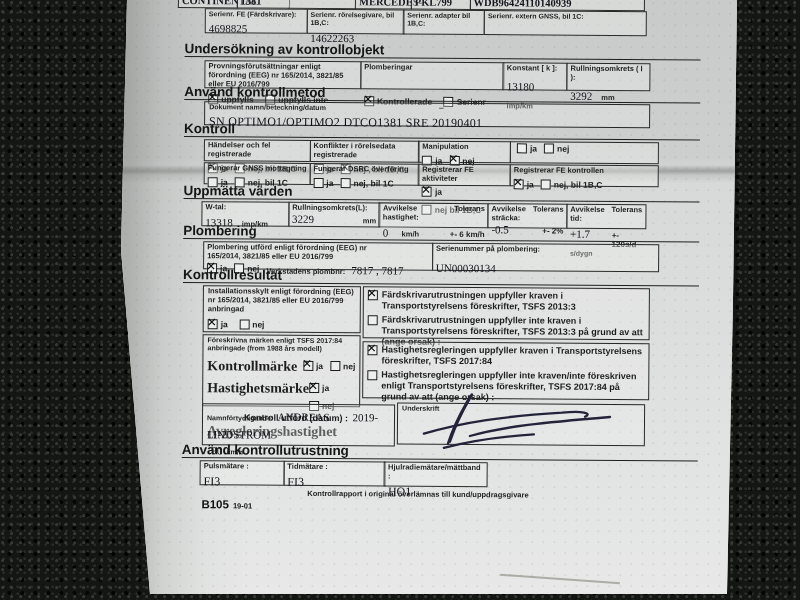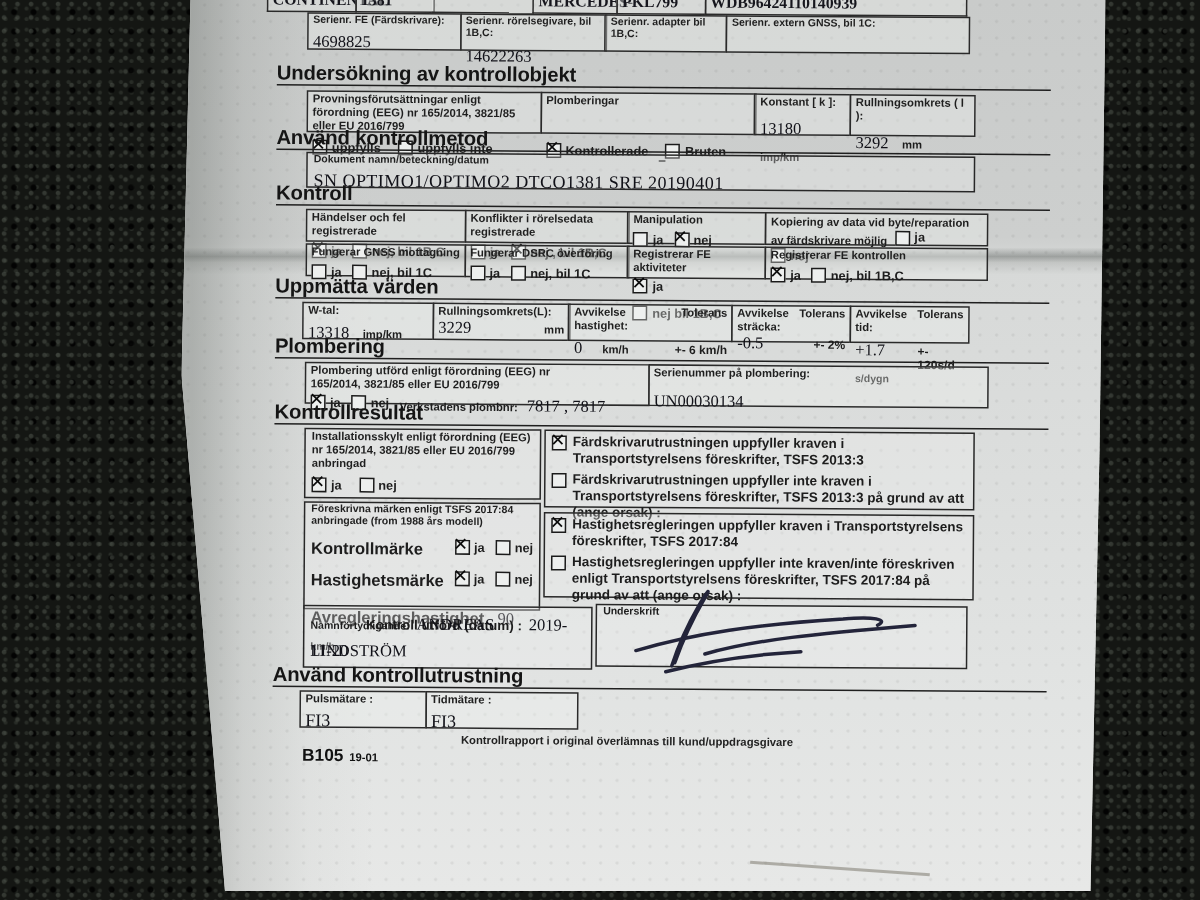--- a/index.html
+++ b/index.html
@@ -26,21 +26,21 @@
   .row{position:absolute;display:flex;align-items:stretch;}
   .cell{border:1.3px solid #2a2a2a;box-sizing:border-box;padding:1px 3px;
     background:rgba(242,243,242,.35);margin-right:-1.3px;}
   .box{position:absolute;border:1.4px solid #272727;box-sizing:border-box;padding:1px 4px;background:rgba(242,243,242,.30);}
   .sec{position:absolute;left:2px;width:516px;font-size:13.5px;line-height:13px;font-weight:700;
     letter-spacing:-.1px;color:#151515;border-bottom:1.6px solid #1f1f1f;padding-bottom:1px;}
   .l{display:block;font-weight:600;color:#1f1f1f;}
   .s7{font-size:7px;line-height:1.2;}
   .s75{font-size:7.5px;line-height:1.18;}
   .s9{font-size:9px;line-height:1.25;}
-  .s95{font-size:11px;line-height:1.3;}
+  .s95{font-size:14px;line-height:1.3;font-family:Liberation Serif, serif;}
   .val{font-family:"Liberation Serif","DejaVu Serif",serif;font-size:11px;color:#111118;}
   .val12{font-family:"Liberation Serif","DejaVu Serif",serif;font-size:12px;color:#111118;}
   .serifhdr{font-family:"Liberation Serif","DejaVu Serif",serif;font-size:10.5px;font-weight:700;color:#16161d;}
   .ck{display:inline-flex;align-items:center;gap:3px;font-size:8.5px;font-weight:700;margin-right:7px;white-space:nowrap;}
   .cb{display:inline-block;width:8px;height:8px;border:1.3px solid #1b1b1b;position:relative;background:#edefee;flex:0 0 auto;}
   .cb.on::after{content:"✕";position:absolute;left:-2px;top:-4px;font-size:12px;font-weight:900;color:#0b0b0b;
     font-family:"DejaVu Sans",sans-serif;line-height:1;}
   .ur{display:flex;justify-content:space-between;align-items:baseline;}
   .tol{font-size:8px;font-weight:700;}
   .sig{position:absolute;left:14px;top:-24px;overflow:visible;}
@@ -101,21 +101,21 @@
      </div>
      <div class="cell" style="width:144px;">
        <span class="l s75">Plomberingar</span>
        <div style="margin-top:20px;text-decoration:underline;">
          <span class="ck">
                 <span class="cb on"></span>
                 <span>Kontrollerade</span>
               </span>
          <span class="ck">
                 <span class="cb"></span>
-                <span>Bruten</span>
+                <span>Serienr</span>
               </span>
        </div>
      </div>
      <div class="cell" style="width:65px;">
        <span class="l s75">Konstant [ k ]:</span>
        <div style="margin-top:3px;"><span class="val">13180</span> <span class="s75" style="font-weight:700;">imp/km</span></div>
      </div>
      <div class="cell" style="width:84px;">
        <span class="l s75">Rullningsomkrets ( l ):</span>
        <div style="margin-top:3px;"><span class="val">3292</span>&nbsp; <span class="s75" style="font-weight:700;">mm</span></div>
@@ -154,21 +154,21 @@
        <span class="l s75">Manipulation</span>
        <div><span class="ck">
                 <span class="cb"></span>
                 <span>ja</span>
               </span><span class="ck">
                 <span class="cb on"></span>
                 <span>nej</span>
               </span></div>
      </div>
      <div class="cell" style="width:149px;">
-       <div class="s75" style="font-weight:600;line-height:1.25;"><span>Kopiering av data vid byte/reparation av färdskrivare möjlig</span>
+       <div class="s75" style="font-weight:600;line-height:1.25;">
         <span class="ck" style="margin-left:3px;">
                 <span class="cb"></span>
                 <span>ja</span>
               </span><span class="ck">
                 <span class="cb"></span>
                 <span>nej</span>
               </span>
        </div>
      </div>
    </div>
@@ -376,20 +376,24 @@
    <div class="sec" style="top:452px;">Använd kontrollutrustning</div>
    <div class="row" style="left:20px;top:469px;width:437px;height:25px;">
      <div class="cell" style="width:85px;">
        <span class="l s75">Pulsmätare :</span>
        <span class="val12">FI3</span>
      </div>
      <div class="cell" style="width:102px;">
        <span class="l s75">Tidmätare :</span>
        <span class="val12">FI3</span>
      </div>
+     <div class="cell" style="width:104px;">
+       <span class="l s75">Hjulradiemätare/mättband :</span>
+       <span class="val12">HO1</span>
+     </div>
    </div>
    <div class="footerline" style="left:20px;top:497px;width:437px;">Kontrollrapport i original överlämnas till kund/uppdragsgivare</div>
    <div class="formcode" style="left:22px;top:507px;">
      <span>B105</span><span class="formrev">19-01</span>
    </div>
 
   </div>
   <div class="scuff"></div>
  </div>
 </div>

